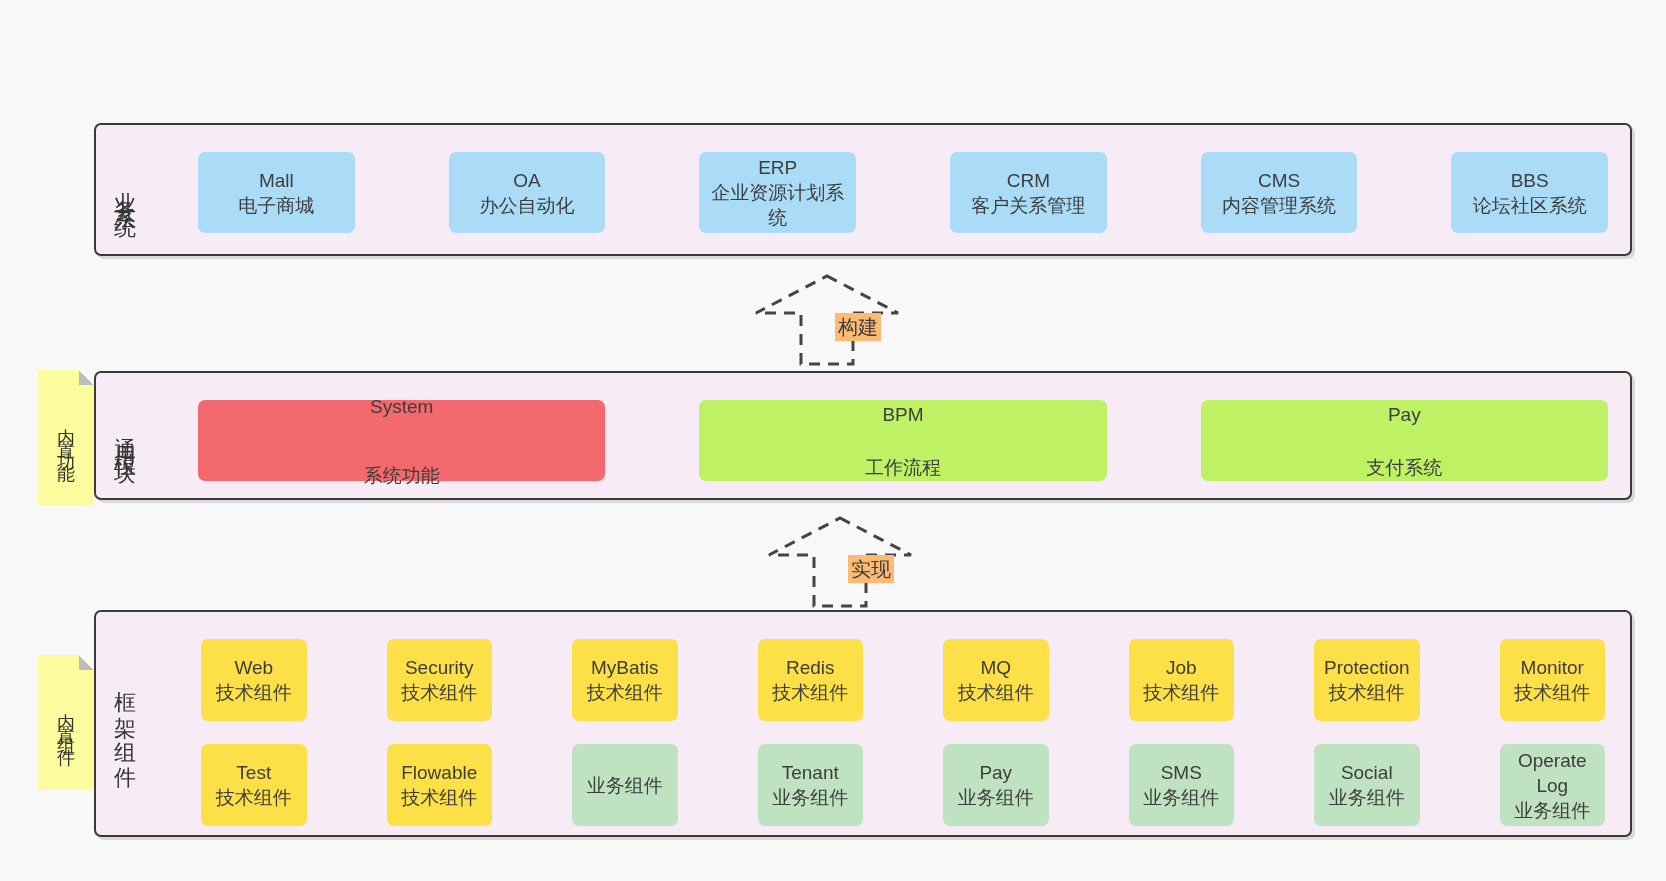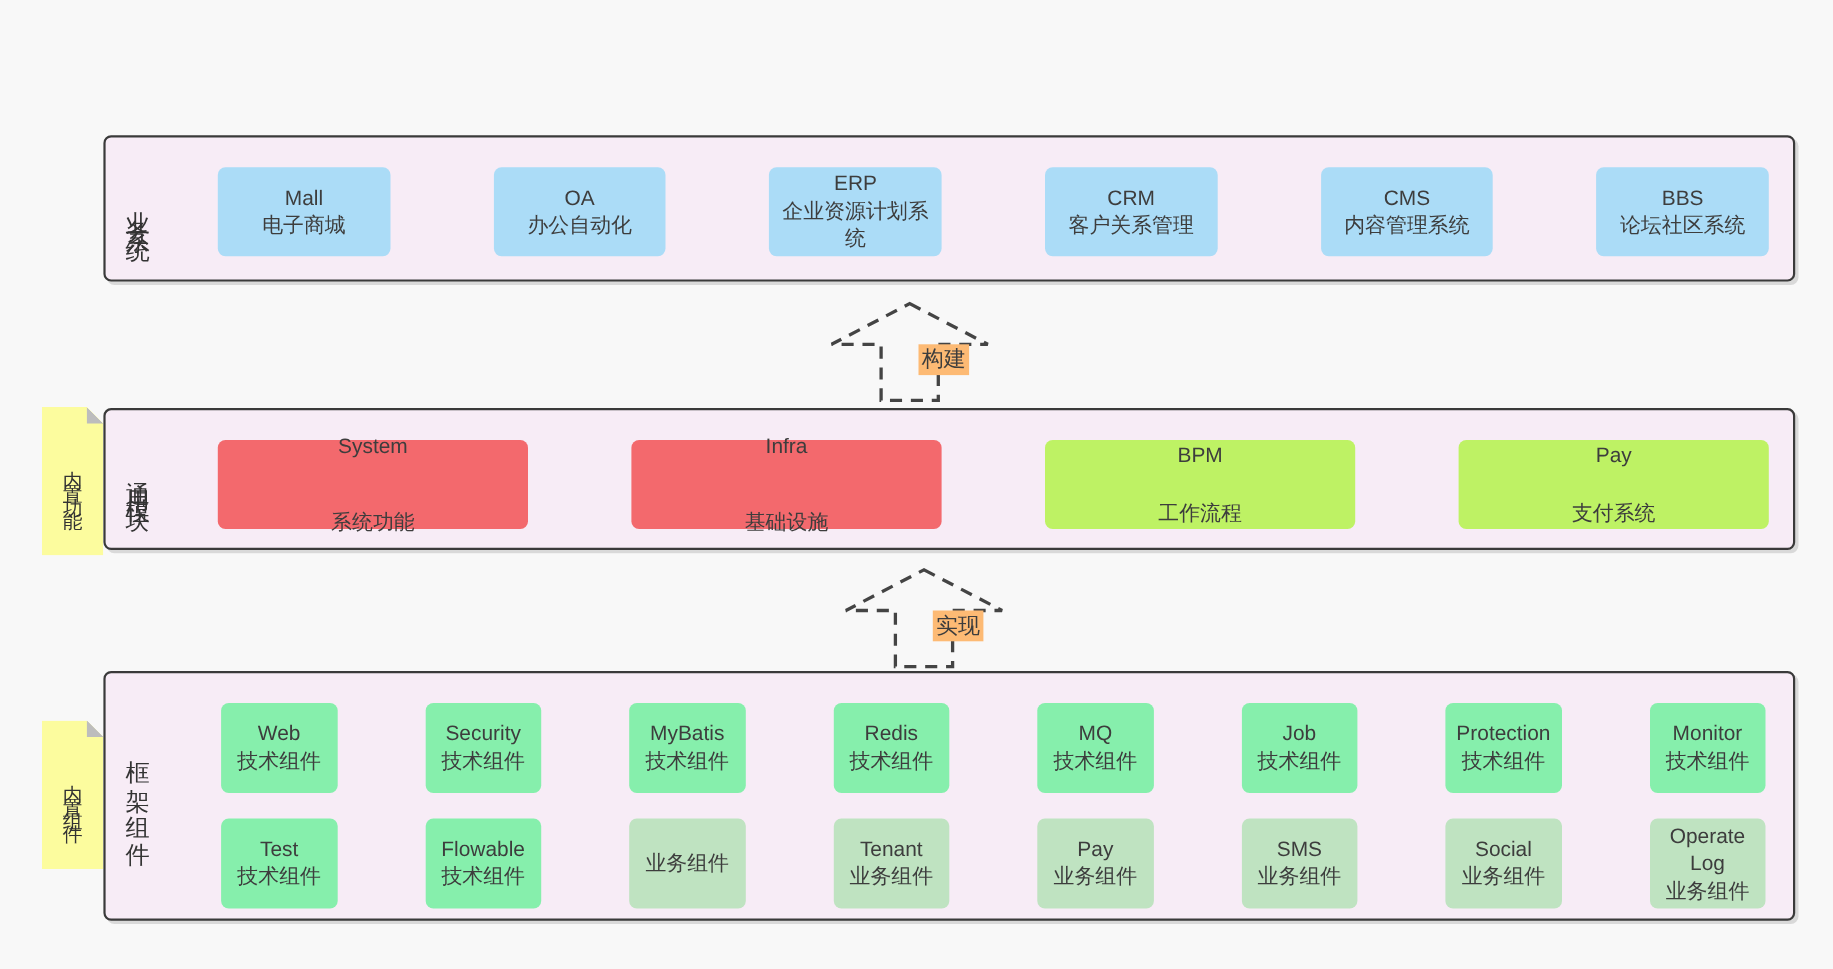--- a/index.html
+++ b/index.html
@@ -37,21 +37,21 @@
 
   .box{
     border-radius:7px;
     display:flex;flex-direction:column;align-items:center;justify-content:center;
     text-align:center;color:#3d3d3d;font-size:19px;line-height:25px;
     padding:12px 6px;box-sizing:border-box;margin-left:44px;
   }
   .box--blue{background:#abdcf7;}
   .box--red{background:#f3696d;gap:44px;}
   .box--pink{background:#bef264;gap:28px;}
-  .box--green{background:#86efac;}
+  .box--green{background:#fde047;}
   .box--lightgreen{background:#bfe3c1;}
 
   
   .sticky{
     position:absolute;left:38px;width:56px;height:135px;
     background:#fcfc9e;
     clip-path:polygon(0 0,calc(100% - 15px) 0,100% 15px,100% 100%,0 100%);
     display:flex;align-items:center;justify-content:center;
     writing-mode:vertical-lr;text-orientation:upright;
     font-size:18px;color:#333;letter-spacing:12px;line-height:1;
@@ -125,24 +125,20 @@
     <span class="arrow-label">构建</span>
   </div>
 
   <section class="panel panel--modules">
     <div class="panel-label">通用模块</div>
     <div class="boxes6">
       <div class="box box--red">
         <span>System</span>
         <span>系统功能</span>
       </div>
-      <div class="box box--red">
-        <span>Infra</span>
-        <span>基础设施</span>
-      </div>
       <div class="box box--pink">
         <span>BPM</span>
         <span>工作流程</span>
       </div>
       <div class="box box--pink">
         <span>Pay</span>
         <span>支付系统</span>
       </div>
     </div>
   </section>

